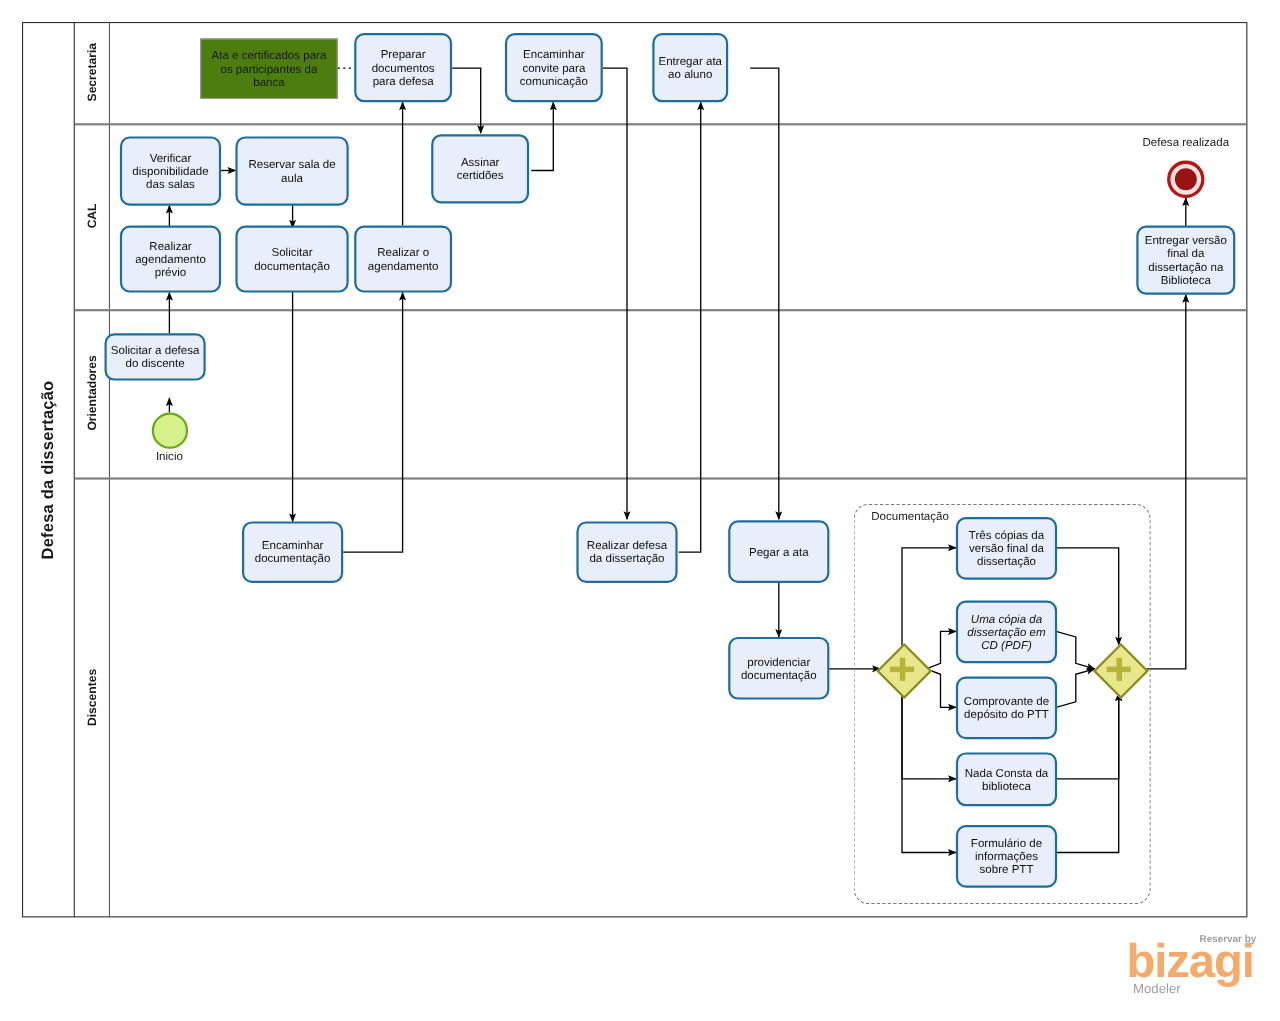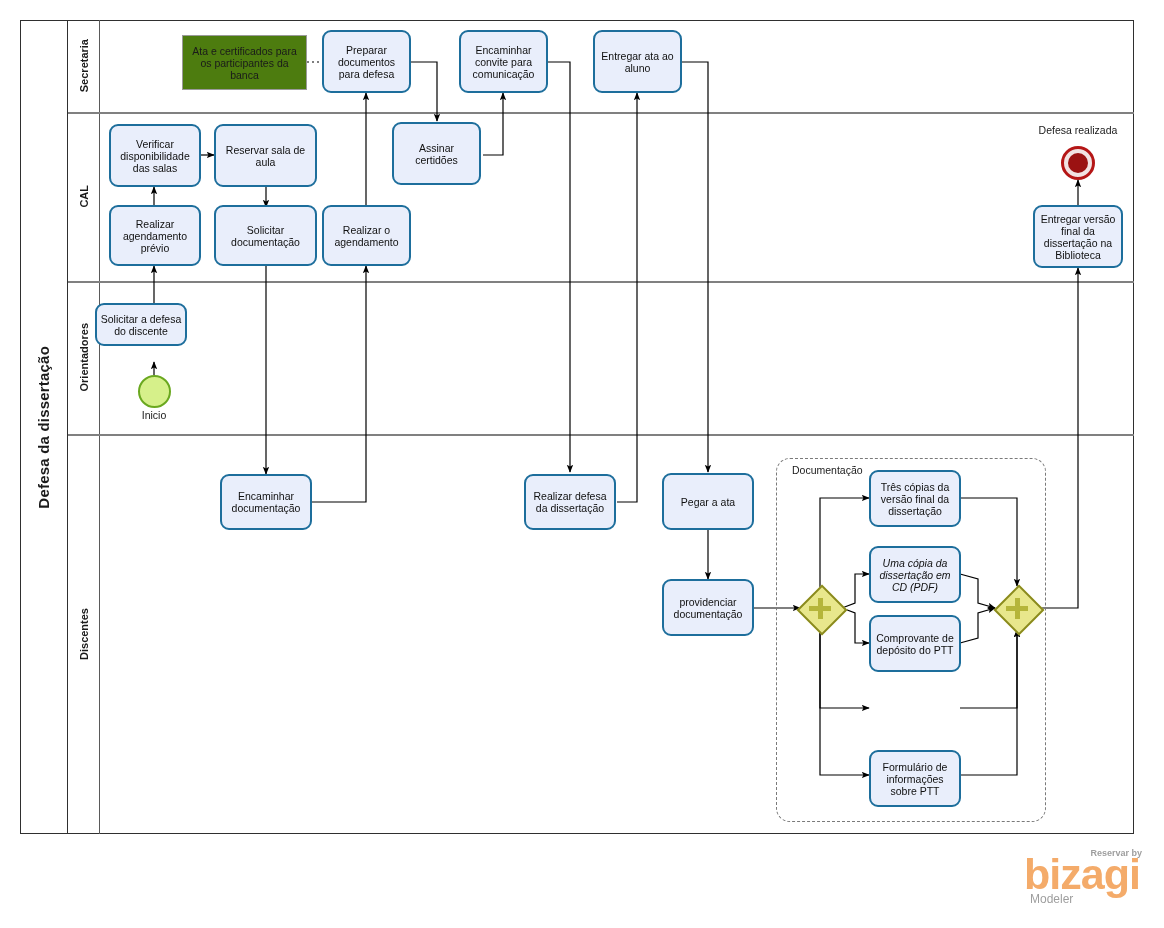--- a/index.html
+++ b/index.html
@@ -159,21 +159,21 @@
   </div>
 
   <div class="task" style="left:322px;top:30px;width:89px;height:63px;">
     <span>Preparar documentos para defesa</span>
     </div>
 
   <div class="task" style="left:459px;top:30px;width:89px;height:63px;">
     <span>Encaminhar convite para comunicação</span>
     </div>
 
-  <div class="task" style="left:593px;top:30px;width:89px;height:63px;">
+  <div class="task" style="left:593px;top:30px;width:69px;height:63px;">
     <span>Entregar ata ao aluno</span>
     </div>
 
   <div class="task" style="left:109px;top:124px;width:92px;height:63px;">
     <span>Verificar disponibilidade das salas</span>
     </div>
 
   <div class="task" style="left:214px;top:124px;width:103px;height:63px;">
     <span>Reservar sala de aula</span>
     </div>
@@ -243,20 +243,23 @@
     </div>
 
   <div class="task" style="left:869px;top:546px;width:92px;height:57px;font-style:italic;">
     <span>Uma cópia da dissertação em CD (PDF)</span>
     </div>
 
   <div class="task" style="left:869px;top:615px;width:92px;height:57px;">
     <span>Comprovante de depósito do PTT</span>
     </div>
 
+  <div class="task" style="left:869px;top:684px;width:92px;height:49px;">
+    <span>Nada Consta da biblioteca</span>
+    </div>
 
   <div class="task" style="left:869px;top:750px;width:92px;height:57px;">
     <span>Formulário de informações sobre PTT</span>
     </div>
 
   <div class="logo">
     <div class="pw">Reservar by</div>
     <div class="bz">bizagi</div>
     <div class="md">Modeler</div>
   </div>

